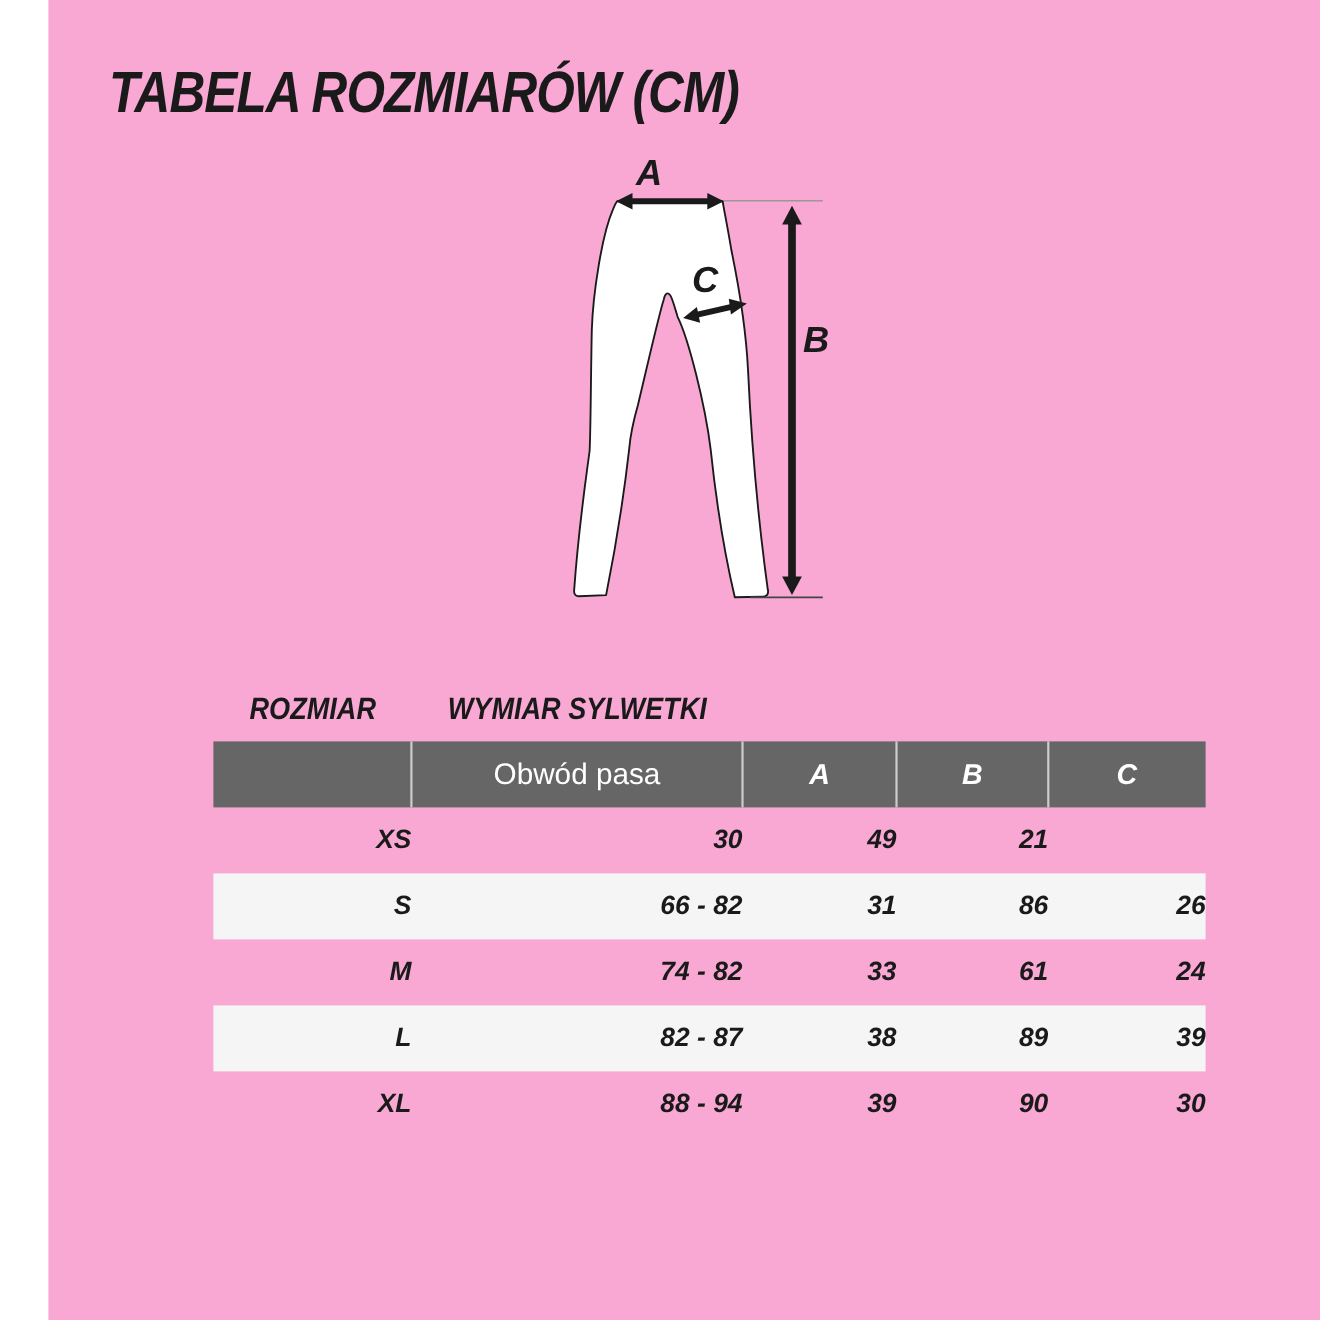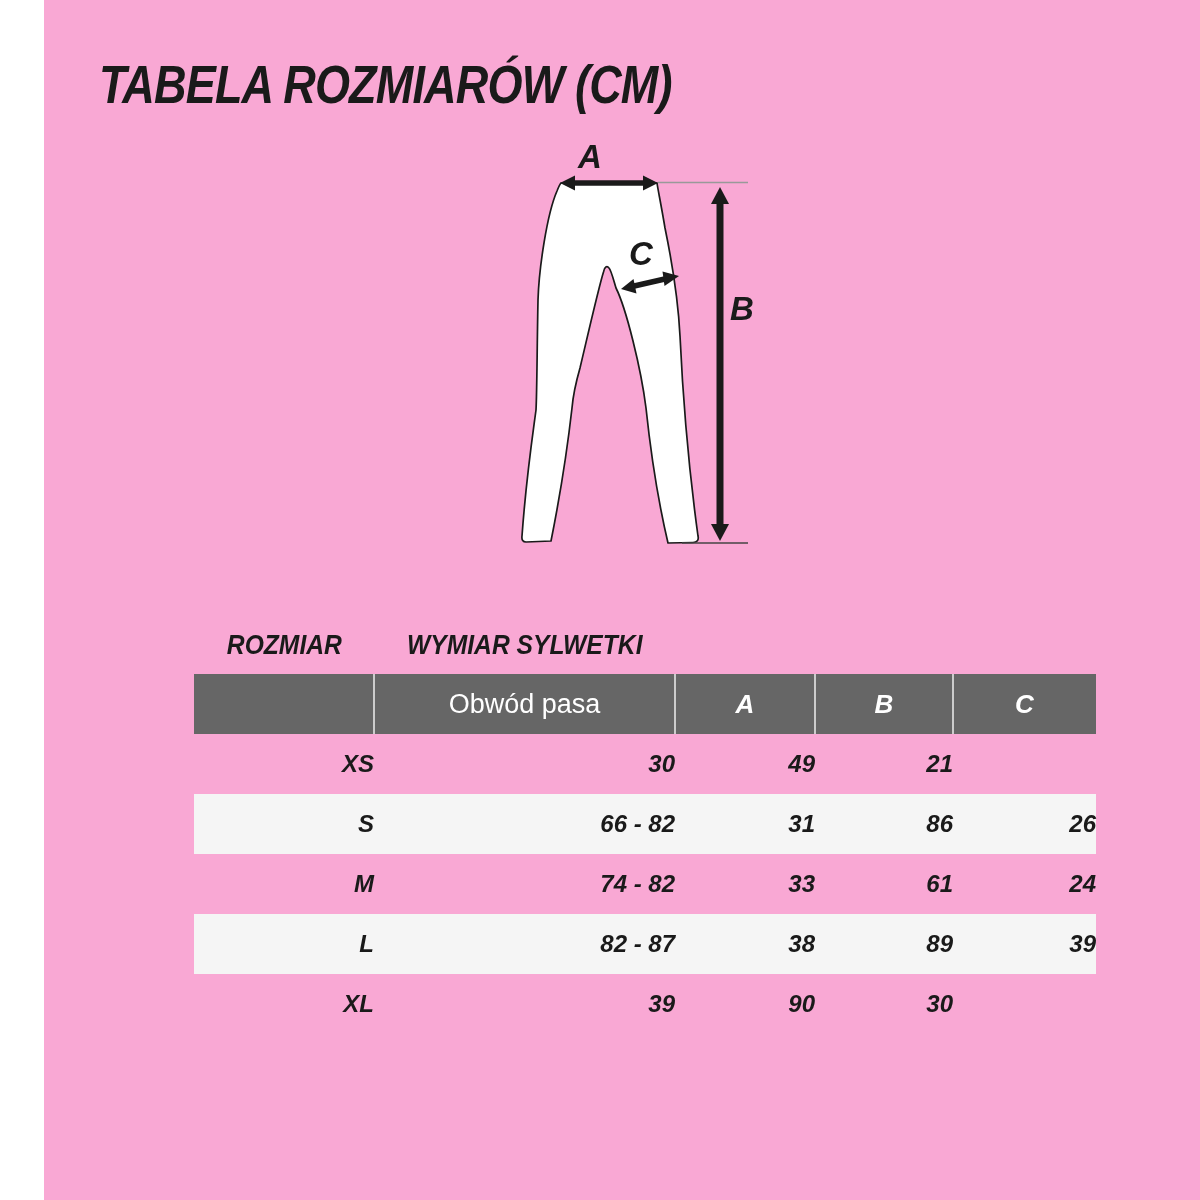--- a/index.html
+++ b/index.html
@@ -208,19 +208,20 @@
     <div class="data-row striped">
       <div class="data-cell">L</div>
       <div class="data-cell">82 - 87</div>
       <div class="data-cell">38</div>
       <div class="data-cell">89</div>
       <div class="data-cell">39</div>
     </div>
 
     <div class="data-row">
       <div class="data-cell">XL</div>
+      <div class="data-cell">88 - 94</div>
       <div class="data-cell">39</div>
       <div class="data-cell">90</div>
       <div class="data-cell">30</div>
     </div>
 
   </div>
 </div>
 
 </body></html>

